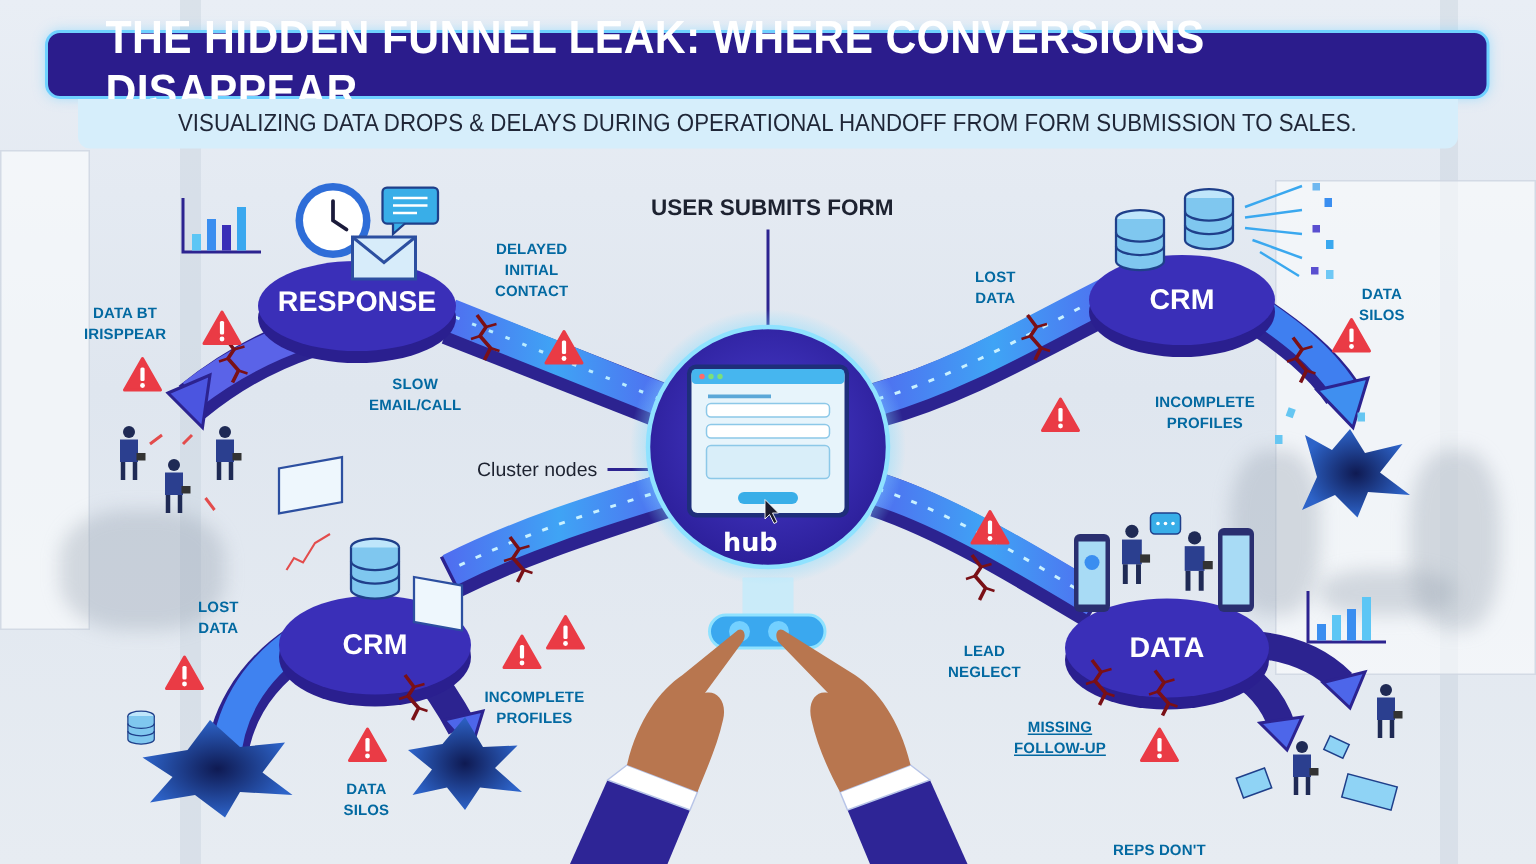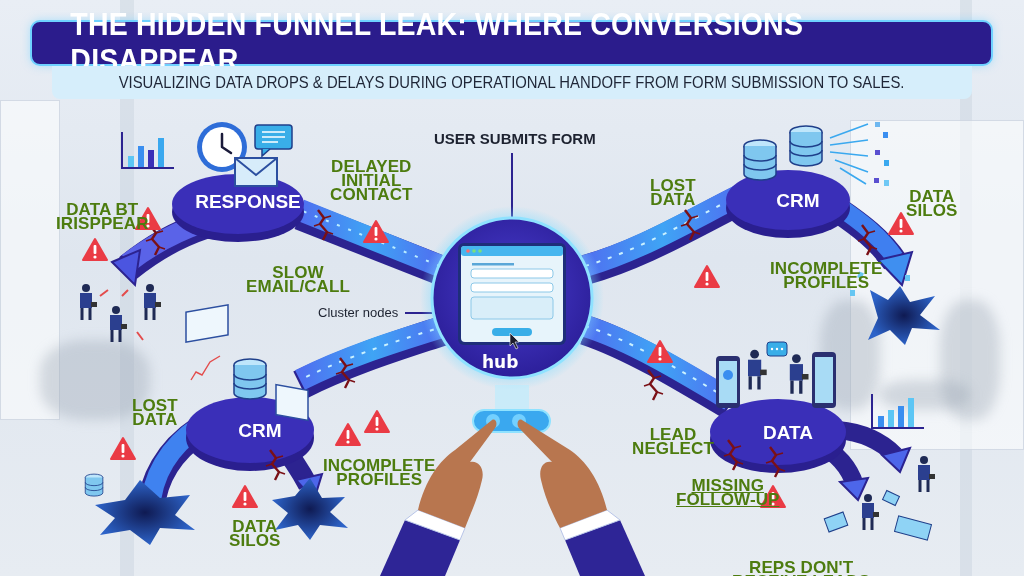--- a/index.html
+++ b/index.html
@@ -32,27 +32,27 @@
     display: flex; align-items: center; justify-content: center;
   }
   .subtitle-text {
     color: #1f2637; font-size: 16.5px; font-family: "Liberation Sans", sans-serif;
     transform: scaleX(0.9); white-space: nowrap;
   }
 
   svg.diagram { position: absolute; left: 0; top: 0; }
 
   .label {
-    position: absolute; color: #4d7c0f; font-weight: 700; font-size: 17px;
+    position: absolute; color: #0369a1; font-weight: 700; font-size: 10px;
     line-height: 14px; text-align: center; white-space: nowrap;
     font-family: "Liberation Sans", sans-serif; letter-spacing: 0.1px;
   }
   .node-label {
     position: absolute; color: #ffffff; font-weight: 700; font-size: 19px;
-    font-family: "Liberation Sans", sans-serif; text-align: center; white-space: nowrap; margin-left: 10px;
+    font-family: "Liberation Sans", sans-serif; text-align: center; white-space: nowrap;
   }
   .hub-label {
     position: absolute; color: #ffffff; font-weight: 700; font-size: 17px;
     font-family: "DejaVu Sans", sans-serif; text-align: left;
   }
   .callout {
     position: absolute; color: #1d2230; font-weight: 700; font-size: 15px;
     font-family: "Liberation Sans", sans-serif; white-space: nowrap;
   }
   .callout.small { font-size: 13px; font-weight: 400; }
@@ -357,21 +357,21 @@
 <div class="hub-label" style="left:482px;top:352px;width:60px;">hub</div>
 
 <div class="callout" style="left:434px;top:130px;">USER SUBMITS FORM</div>
 <div class="callout small" style="left:318px;top:305px;">Cluster nodes</div>
 
 <div class="label" style="left:56px;top:203px;white-space:pre;">DATA BT
 IRISPPEAR</div>
 <div class="label" style="left:330px;top:160px;white-space:pre;">DELAYED
 INITIAL
 CONTACT</div>
-<div class="label" style="left:246px;top:266px;white-space:pre;">SLOW
+<div class="label" style="left:246px;top:250px;white-space:pre;">SLOW
 EMAIL/CALL</div>
 <div class="label" style="left:650px;top:179px;white-space:pre;">LOST
 DATA</div>
 <div class="label" style="left:906px;top:190px;white-space:pre;">DATA
 SILOS</div>
 <div class="label" style="left:770px;top:262px;white-space:pre;">INCOMPLETE
 PROFILES</div>
 <div class="label" style="left:132px;top:399px;white-space:pre;">LOST
 DATA</div>
 <div class="label" style="left:323px;top:459px;white-space:pre;">INCOMPLETE

